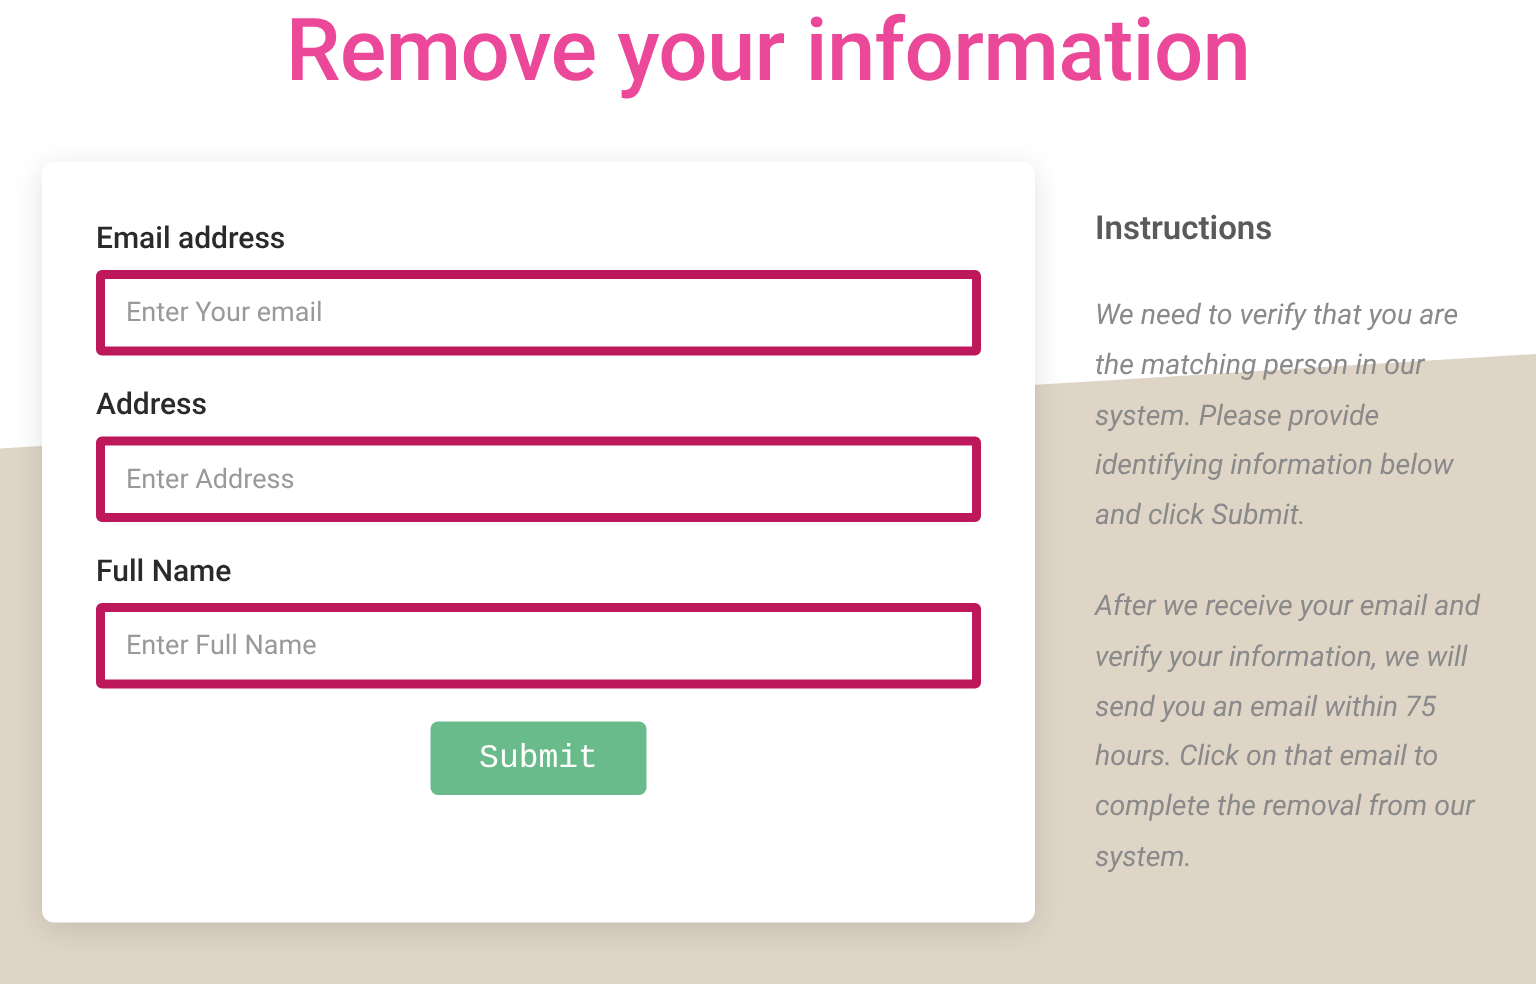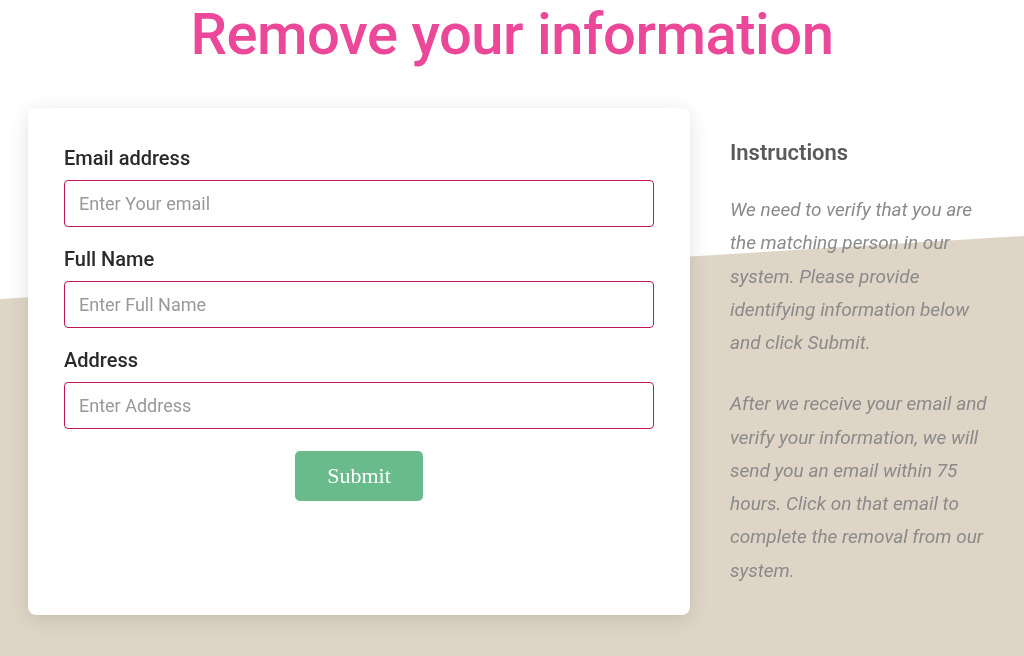--- a/index.html
+++ b/index.html
@@ -66,21 +66,21 @@
       font-size: 20px;
       font-weight: 500;
       color: #2a2a2a;
       margin-bottom: 10px;
     }
     
     .form-input {
       width: 100%;
       padding: 12px 14px;
       font-size: 18px;
-      border: 1px solid #be185d;
+      border: 6px solid #be185d;
       border-radius: 4px;
       color: #444;
       background-color: #ffffff;
       font-family: inherit;
     }
     
     .form-input::placeholder {
       color: #999999;
     }
     
@@ -91,21 +91,21 @@
     
     .submit-button {
       background-color: #6abb8c;
       color: #ffffff;
       border: none;
       border-radius: 5px;
       padding: 12px 32px;
       font-size: 22px;
       font-weight: 400;
       cursor: pointer;
-      font-family: Liberation Serif, serif;
+      font-family: Liberation Mono, monospace;
     }
     
     .instructions-panel {
       flex: 1;
       padding-top: 32px;
     }
     
     .instructions-heading {
       font-size: 22px;
       font-weight: 600;
@@ -131,27 +131,27 @@
 <div class="content-wrapper">
 
   <div class="form-card">
 
     <div class="form-group">
       <label class="form-label">Email address</label>
       <input type="email" class="form-input" placeholder="Enter Your email" style="">
     </div>
 
     <div class="form-group">
-      <label class="form-label">Full Name</label>
-      <input type="text" class="form-input" placeholder="Enter Full Name" style="">
+      <label class="form-label">Address</label>
+      <input type="text" class="form-input" placeholder="Enter Address" style="">
     </div>
 
     <div class="form-group">
-      <label class="form-label">Address</label>
-      <input type="text" class="form-input" placeholder="Enter Address" style="">
+      <label class="form-label">Full Name</label>
+      <input type="text" class="form-input" placeholder="Enter Full Name" style="">
     </div>
 
     <div class="form-group">
     </div>
 
     <div class="submit-wrapper">
       <button class="submit-button">Submit</button>
     </div>
 
   </div>

